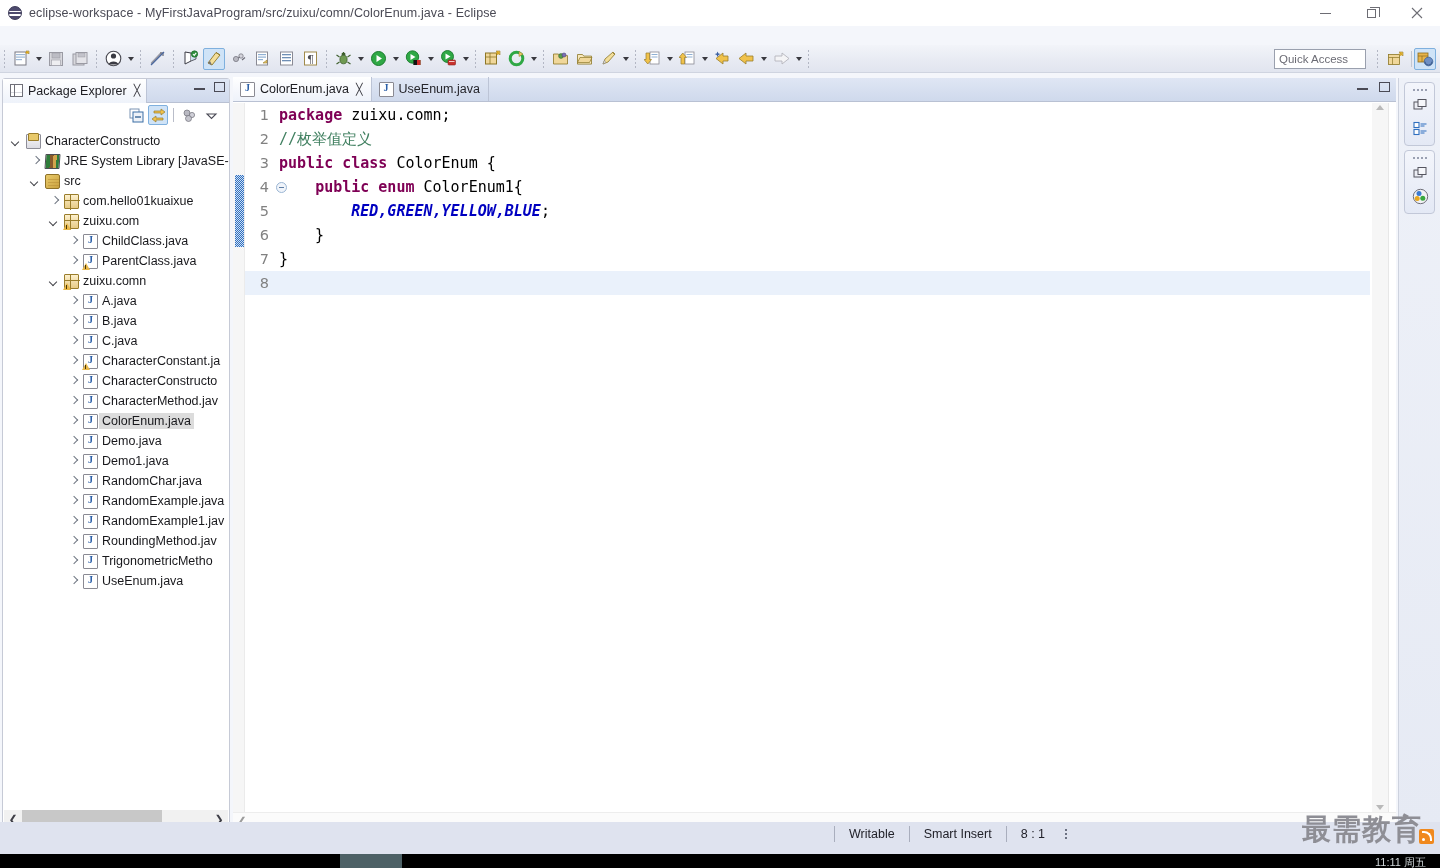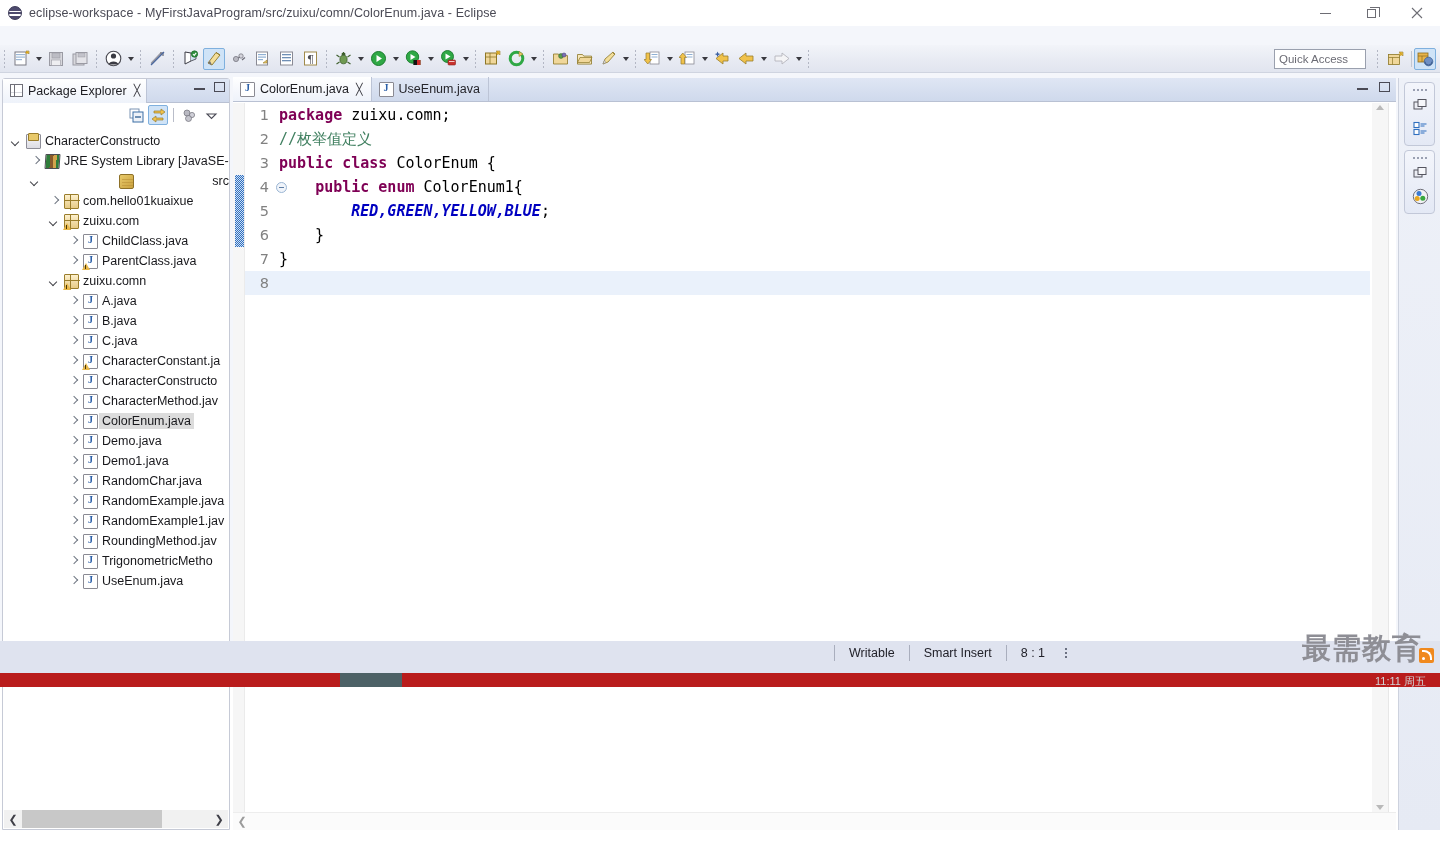--- a/index.html
+++ b/index.html
@@ -1,21 +1,21 @@
 <!DOCTYPE html>
 <html><head>
 <meta charset="utf-8">
 <style>
   * { box-sizing: border-box; margin:0; padding:0; }
   html,body {
     width:1440px; height:868px; overflow:hidden;
     font-family:"Liberation Sans", sans-serif;
     background:#ffffff;
   }
-  #app { position:relative; width:1440px; height:687px; background:#f4f6fb; }
+  #app { position:relative; width:1440px; height:868px; background:#f4f6fb; }
 
   
   .titlebar{
     position:absolute; left:0; top:0; width:1440px; height:26px;
     background:#ffffff; display:flex; align-items:center;
   }
   .title-icon{
     width:14px; height:14px; margin-left:8px; margin-right:7px;
     border-radius:50%;
     background:
@@ -215,21 +215,21 @@
   .wmark{ position:absolute; right:6px; bottom:24px; font-size:29px; font-weight:bold; color:#8e8e95;
      font-family:"DejaVu Sans", sans-serif; letter-spacing:1px; line-height:1;margin-left:15px; }
   .wmark .rss{ display:inline-block; width:15px; height:15px; background:#f0891e; border-radius:2px;
      position:relative; vertical-align:bottom; margin-left:-3px; }
   .wmark .rss:after{ content:""; position:absolute; left:3px; bottom:3px; width:3px; height:3px;
      border-radius:50%; background:#fff; }
   .wmark .rss:before{ content:""; position:absolute; left:3px; bottom:3px; width:8px; height:8px;
      border:2px solid #fff; border-left:none; border-bottom:none; border-radius:0 8px 0 0; }
 
   
-  .taskbar{ position:absolute; left:0; bottom:0; width:1440px; height:22px; background:#b91c1c; }
+  .taskbar{ position:absolute; left:0; bottom:0; width:1440px; height:22px; background:#000000; }
   .tb-strip{ position:absolute; left:0; top:0; width:1440px; height:8px; background:#dfe3ef; }
   .tb-active{ position:absolute; left:340px; top:8px; width:62px; height:14px; background:#4d6166; }
   .tb-time{ position:absolute; right:14px; top:9px; font-size:11px; color:#cfd6d8; }
 </style>
 </head>
 <body>
 
 <div id="app">
 
   <div class="titlebar">
@@ -553,21 +553,21 @@
         <div class="row" style="padding-left: 6px;">
           <span class="twisty o"></span>
           <span class="ico ic-proj" style="margin-left: 4px;"></span>
           <span class="lbl">CharacterConstructo</span>
         </div>
         <div class="row" style="padding-left: 25px;">
           <span class="twisty c"></span>
           <span class="ico ic-jre" style="margin-left: 4px;"></span>
           <span class="lbl">JRE System Library [JavaSE-</span>
         </div>
-        <div class="row" style="padding-left: 25px; justify-content: space-between;">
+        <div class="row" style="padding-left: 25px;">
           <span class="twisty o"></span>
           <span class="ico ic-src" style="margin-left: 4px;"></span>
           <span class="lbl">src</span>
         </div>
         <div class="row" style="padding-left: 44px;">
           <span class="twisty c"></span>
           <span class="ico ic-pkg" style="margin-left: 4px;"></span>
           <span class="lbl">com.hello01kuaixue</span>
         </div>
         <div class="row" style="padding-left: 44px;">

